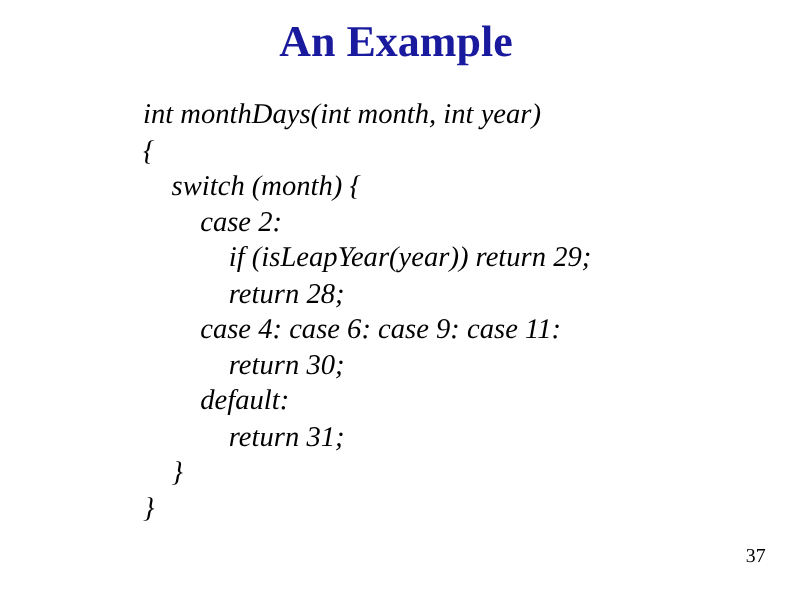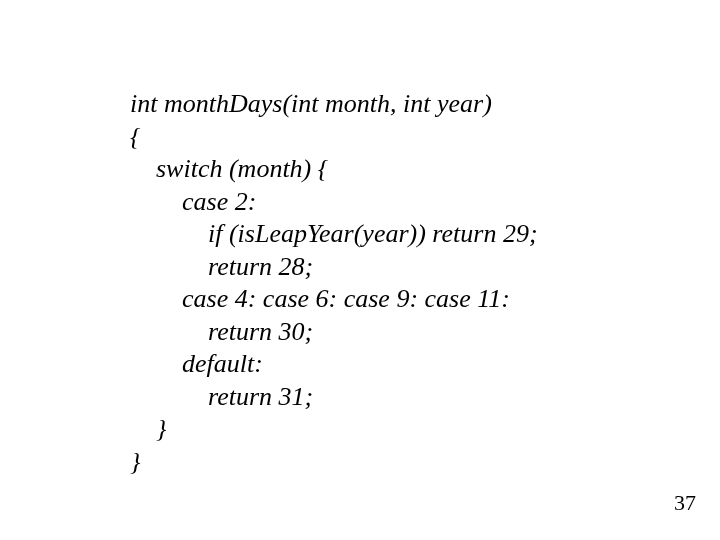--- a/index.html
+++ b/index.html
@@ -32,28 +32,29 @@
     top: 88px;
     font-size: 26px;
     line-height: 1.25;
     white-space: pre;
     font-style: italic;
   }
   .page-num {
     position: absolute;
     right: 24px;
     bottom: 24px;
-    font-size: 22px;
+    font-size: 18px;
     color: #000;
   }
 </style>
 </head>
 <body>
 
 <div class="slide">
+  <div class="title">An Example</div>
 
   <div class="code-block"><span>int monthDays(int month, int year)</span>
 <span>{</span>
 <span>    switch (month) {</span>
 <span>        case 2:</span>
 <span>            if (isLeapYear(year)) return 29;</span>
 <span>            return 28;</span>
 <span>        case 4: case 6: case 9: case 11:</span>
 <span>            return 30;</span>
 <span>        default:</span>

